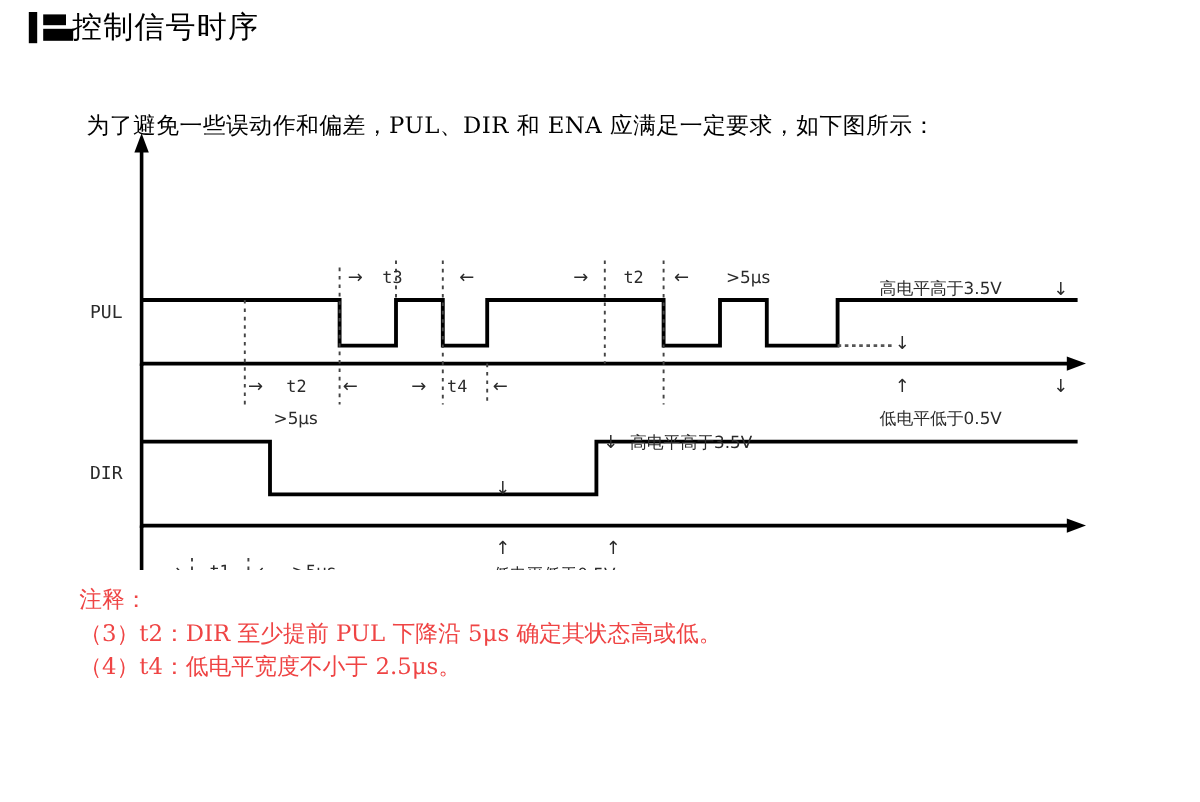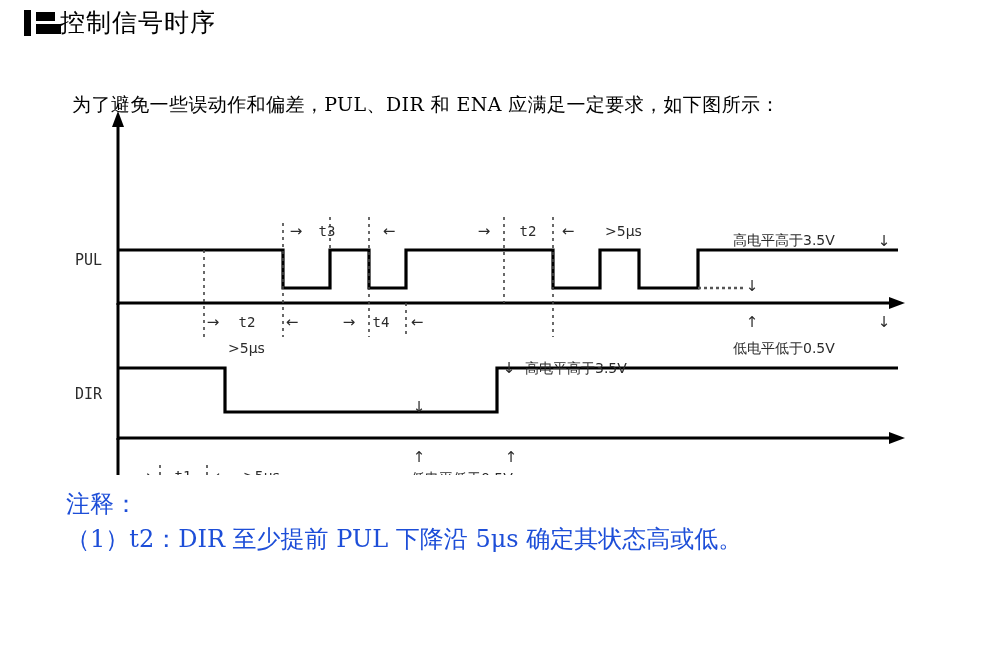--- a/index.html
+++ b/index.html
@@ -105,24 +105,24 @@
     font-size: 15px;
     fill: #2b2b2b;
   }
 
   
   .notes {
     position: absolute;
     left: 66px;
     top: 487px;
     width: 920px;
-    font-size: 24px;
+    font-size: 19px;
     font-family: "DejaVu Serif", "Liberation Serif", serif;
     line-height: 1.47;
-    color: #1d4ed8;
+    color: #ef4444;
   }
   .notes .note-line { white-space: nowrap; }
   .notes .note-wrap { white-space: normal; }
 </style>
 </head>
 <body>
 
 <div class="heading">
   <span class="bullet-icon">
     <span class="bar"></span>
@@ -215,14 +215,15 @@
   <text class="arrow-glyph" x="221" y="376" text-anchor="middle">←</text>
   <text class="note-label" x="243" y="376">&gt;5μs</text>
 
   <text class="note-label" x="411" y="378">低电平低于0.5V</text>
 
 </svg>
 </div>
 
 <div class="notes">
   <div class="note-line">注释：</div>
-  <div class="note-line">（1）t2：DIR 至少提前 PUL 下降沿 5μs 确定其状态高或低。</div>
+  <div class="note-line">（3）t2：DIR 至少提前 PUL 下降沿 5μs 确定其状态高或低。</div>
+  <div class="note-line">（4）t4：低电平宽度不小于 2.5μs。</div>
 </div>
 
 </body></html>

